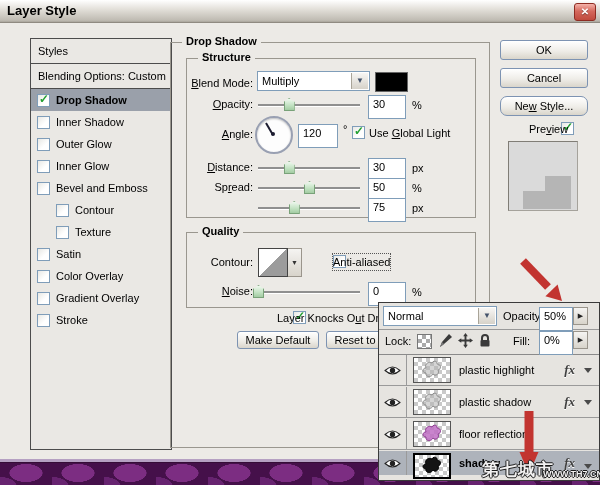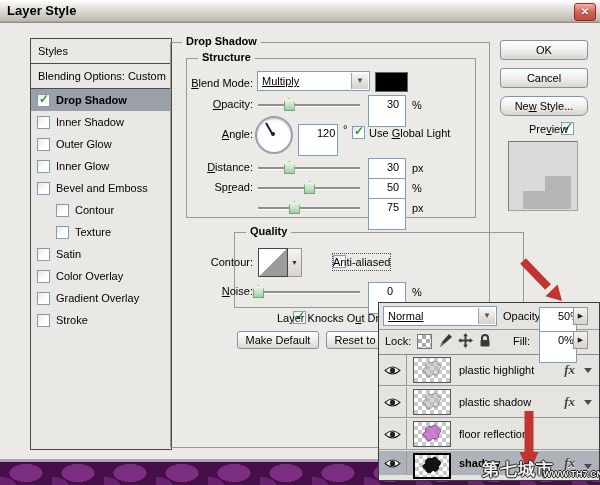--- a/index.html
+++ b/index.html
@@ -31,30 +31,30 @@
   .sp-item.selected{background:#9aa0aa;font-weight:bold;}
   
   .cb{position:relative;display:inline-block;width:13px;height:13px;box-sizing:border-box;
     background:linear-gradient(135deg,#e8e8e4,#ffffff 60%);border:1px solid #7f9db9;flex:0 0 13px;}
   .cb .tick{position:absolute;left:1px;top:-3px;color:#23a033;font-weight:bold;font-size:12px;display:none;}
   .cb.checked .tick{display:block;}
   
   .group{position:absolute;border:1px solid #9a978f;box-sizing:border-box;}
   .gtitle{position:absolute;top:-8px;left:11px;background:#eceae6;padding:0 4px;font-weight:bold;}
   .lab{position:absolute;height:16px;line-height:16px;text-align:right;}
-  .vbox{position:absolute;width:38px;height:32px;box-sizing:border-box;background:#fff;
-    border:1px solid #7f9db9;padding:1px 18px;line-height:14px;}
+  .vbox{position:absolute;width:38px;height:24px;box-sizing:border-box;background:#fff;
+    border:1px solid #7f9db9;padding:1px 4px;line-height:14px;}
   .unit{position:absolute;height:16px;line-height:16px;}
   .track{position:absolute;width:102px;height:2px;background:#8f8f8f;box-shadow:0 1px 0 #fff;}
   .thumbp{position:absolute;top:-6px;width:11px;height:13px;
     background:linear-gradient(#f4fbf4,#bfe0bf 60%,#9cc79c);
     clip-path:polygon(50% 0,100% 30%,100% 100%,0 100%,0 30%);
     box-shadow:inset 0 0 0 1px #79a279;}
   .combo{position:absolute;background:#fff;border:1px solid #7f9db9;box-sizing:border-box;}
-  .combo .cv{position:absolute;left:4px;top:2px;line-height:14px;text-decoration:underline;}
+  .combo .cv{position:absolute;left:4px;top:2px;line-height:14px;}
   .combo .cbtn{position:absolute;right:1px;top:1px;bottom:1px;width:16px;text-align:center;
     background:linear-gradient(#f7f6f4,#d6d2c9);border-left:1px solid #a9a498;
     color:#44536b;font-size:8px;line-height:16px;}
   .xpbtn{position:absolute;box-sizing:border-box;border:1px solid #7d93b2;border-radius:3px;
     background:linear-gradient(#ffffff,#efede8 55%,#d9d5cb);text-align:center;
     font-size:11px;box-shadow:0 1px 0 rgba(255,255,255,.7) inset;}
   .dial{position:absolute;width:34px;height:34px;border-radius:50%;background:#fdfdfd;
     border:2px solid #99a0b2;box-shadow:inset 0 1px 2px rgba(0,0,0,.25);}
   .needle{position:absolute;left:16px;top:16px;width:14px;height:2px;background:#1c1c30;transform-origin:0 50%;}
   .ndot{position:absolute;left:14px;top:14px;width:4px;height:4px;background:#1c1c30;border-radius:50%;}
@@ -208,21 +208,21 @@
     <div class="vbox" style="left:368px;top:178px;">50</div>
     <span class="unit" style="left:412px;top:180px;">%</span>
 
     <div class="track" style="left:258px;top:207px;">
       <div class="thumbp" style="left: calc(35% - 5px);"></div>
       </div>
     <div class="vbox" style="left:368px;top:198px;">75</div>
     <span class="unit" style="left:412px;top:200px;">px</span>
 
     
-    <div class="group" style="left:186px;top:232px;width:290px;height:76px;margin-left:48px;">
+    <div class="group" style="left:186px;top:232px;width:290px;height:76px;">
       <span class="gtitle">Quality</span>
     </div>
     <span class="lab" style="left:160px;top:254px;width:93px;">Contour:</span>
     <div class="contour-swatch" style="left:258px;top:248px;"></div>
     <div class="contour-arrow" style="left:288px;top:248px;">▼</div>
     <span class="cb abs" style="left:317px;top:255px;"></span>
     <span class="unit focus-dotted" style="left:333px;top:254px;">Anti-aliased</span>
     <span class="lab" style="left:160px;top:283px;width:93px;"><u>N</u>oise:</span>
     <div class="track" style="left:258px;top:291px;">
       <div class="thumbp" style="left: calc(0% - 5px);"></div>

